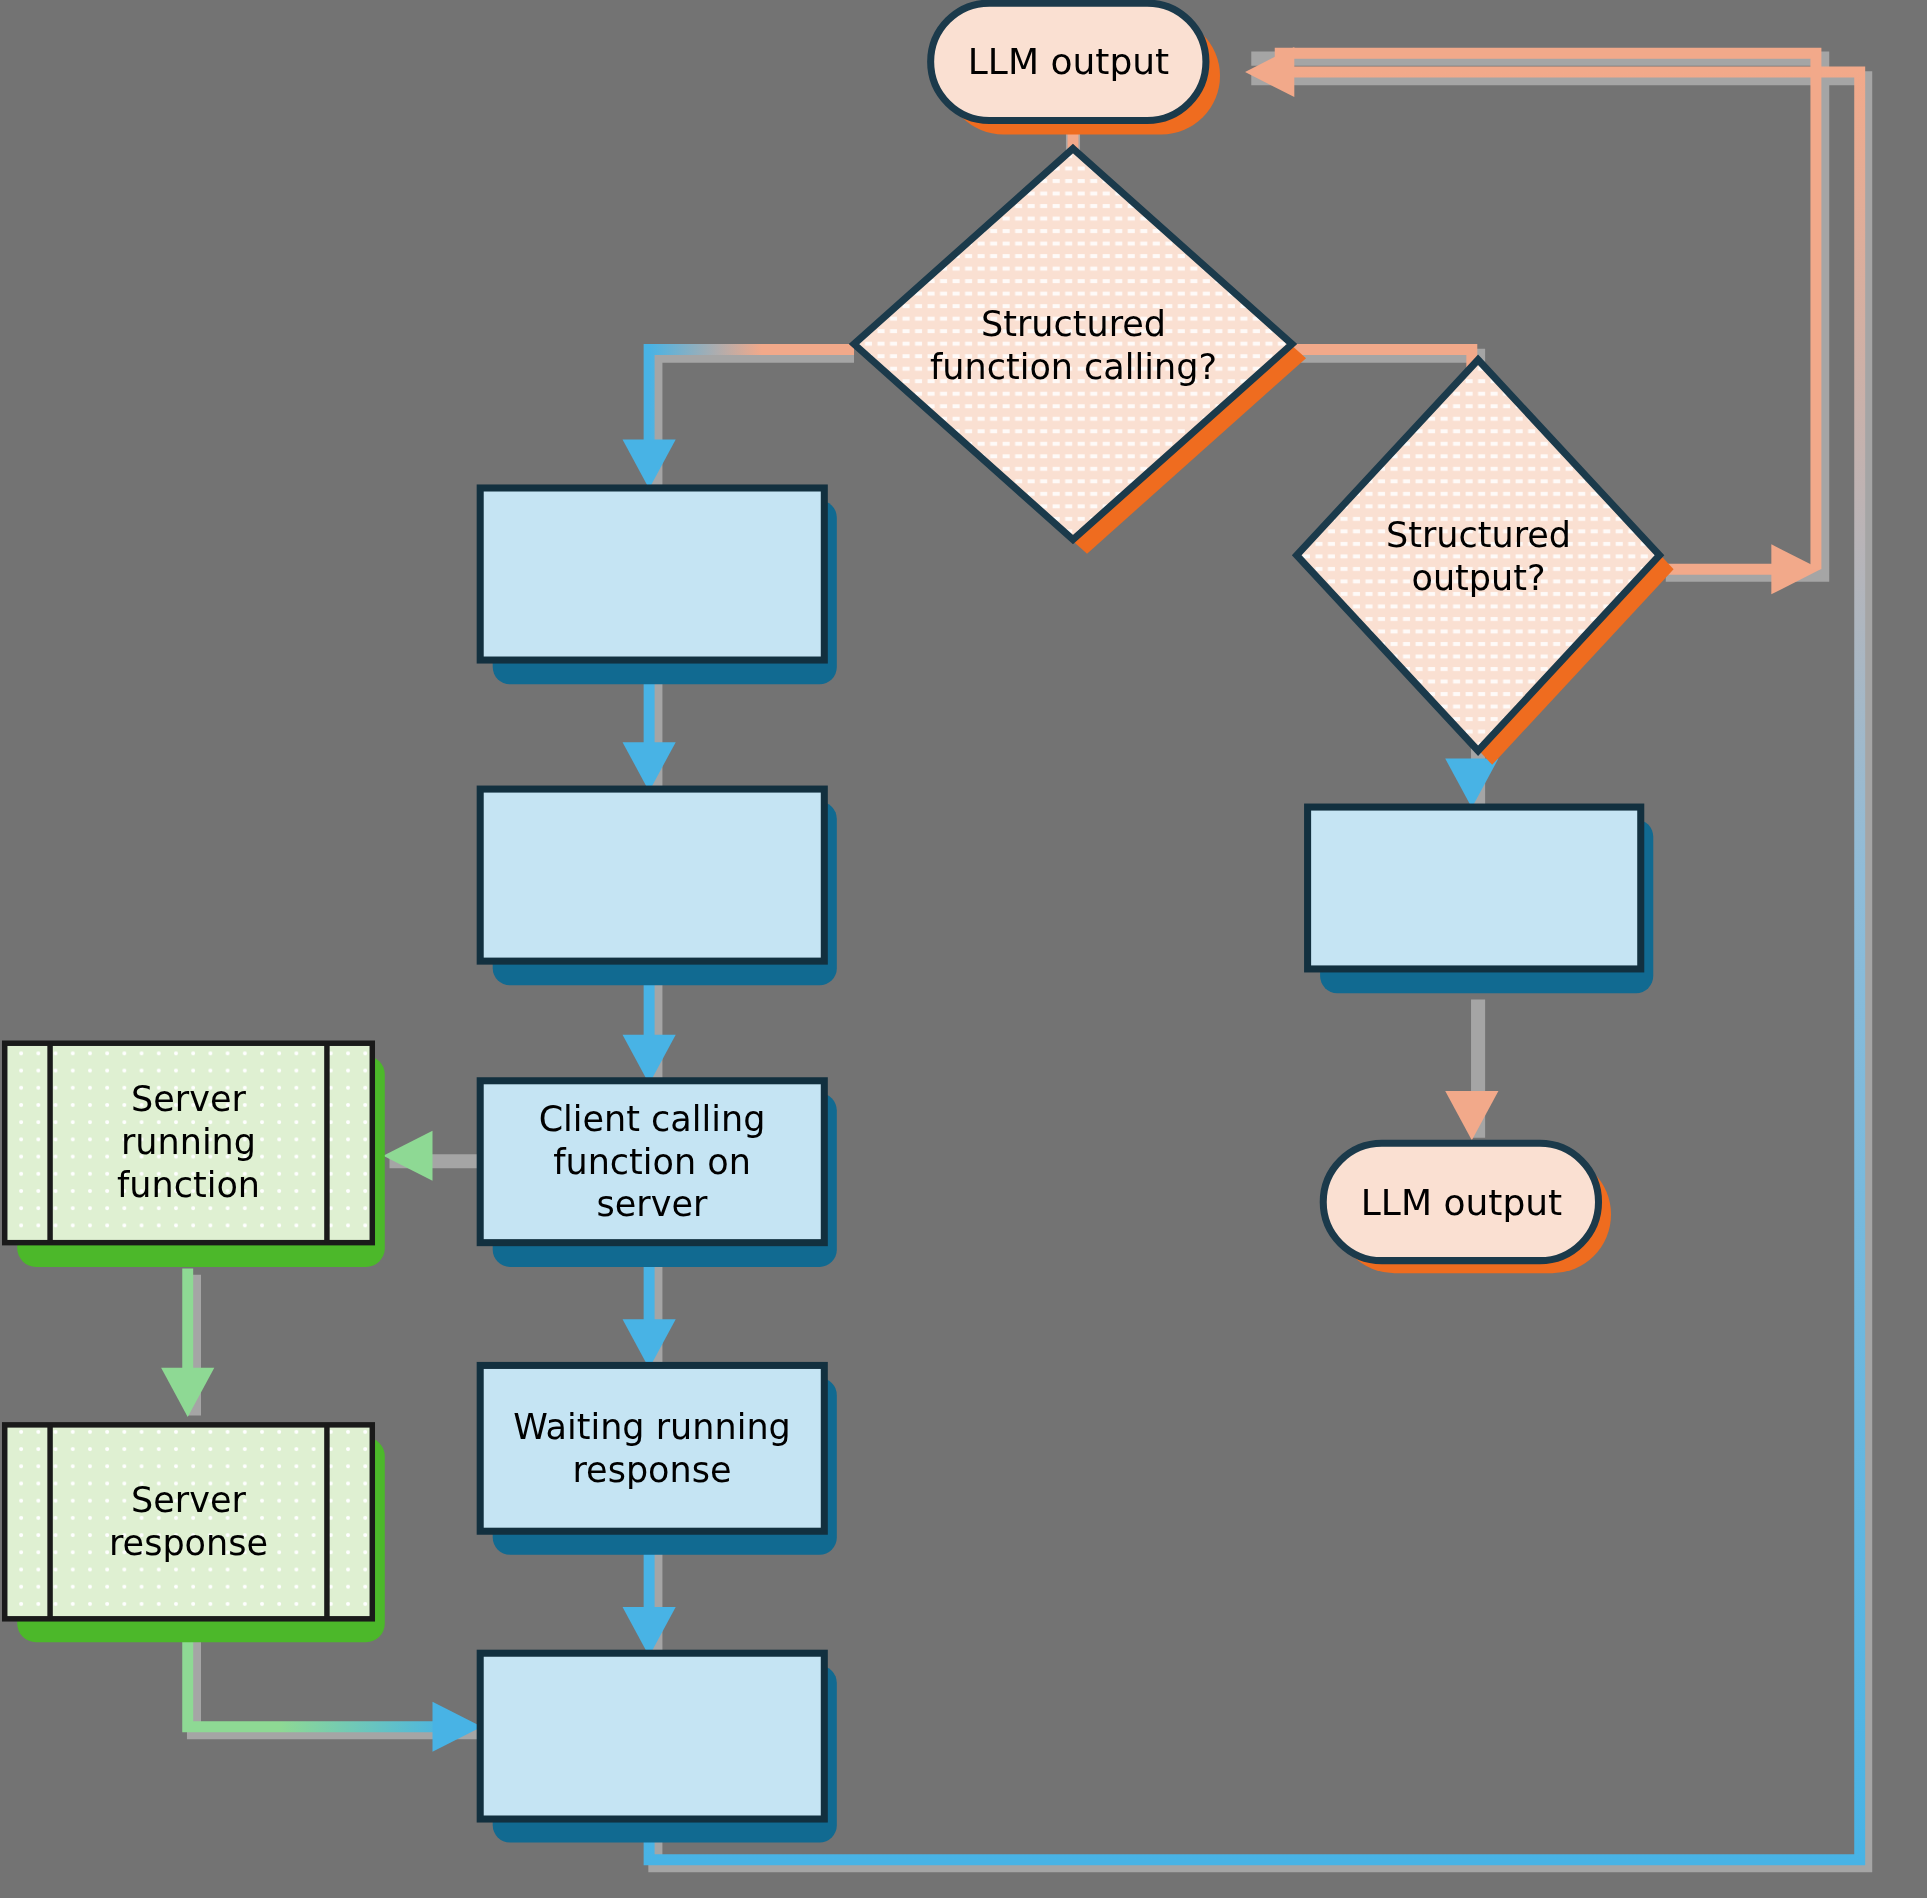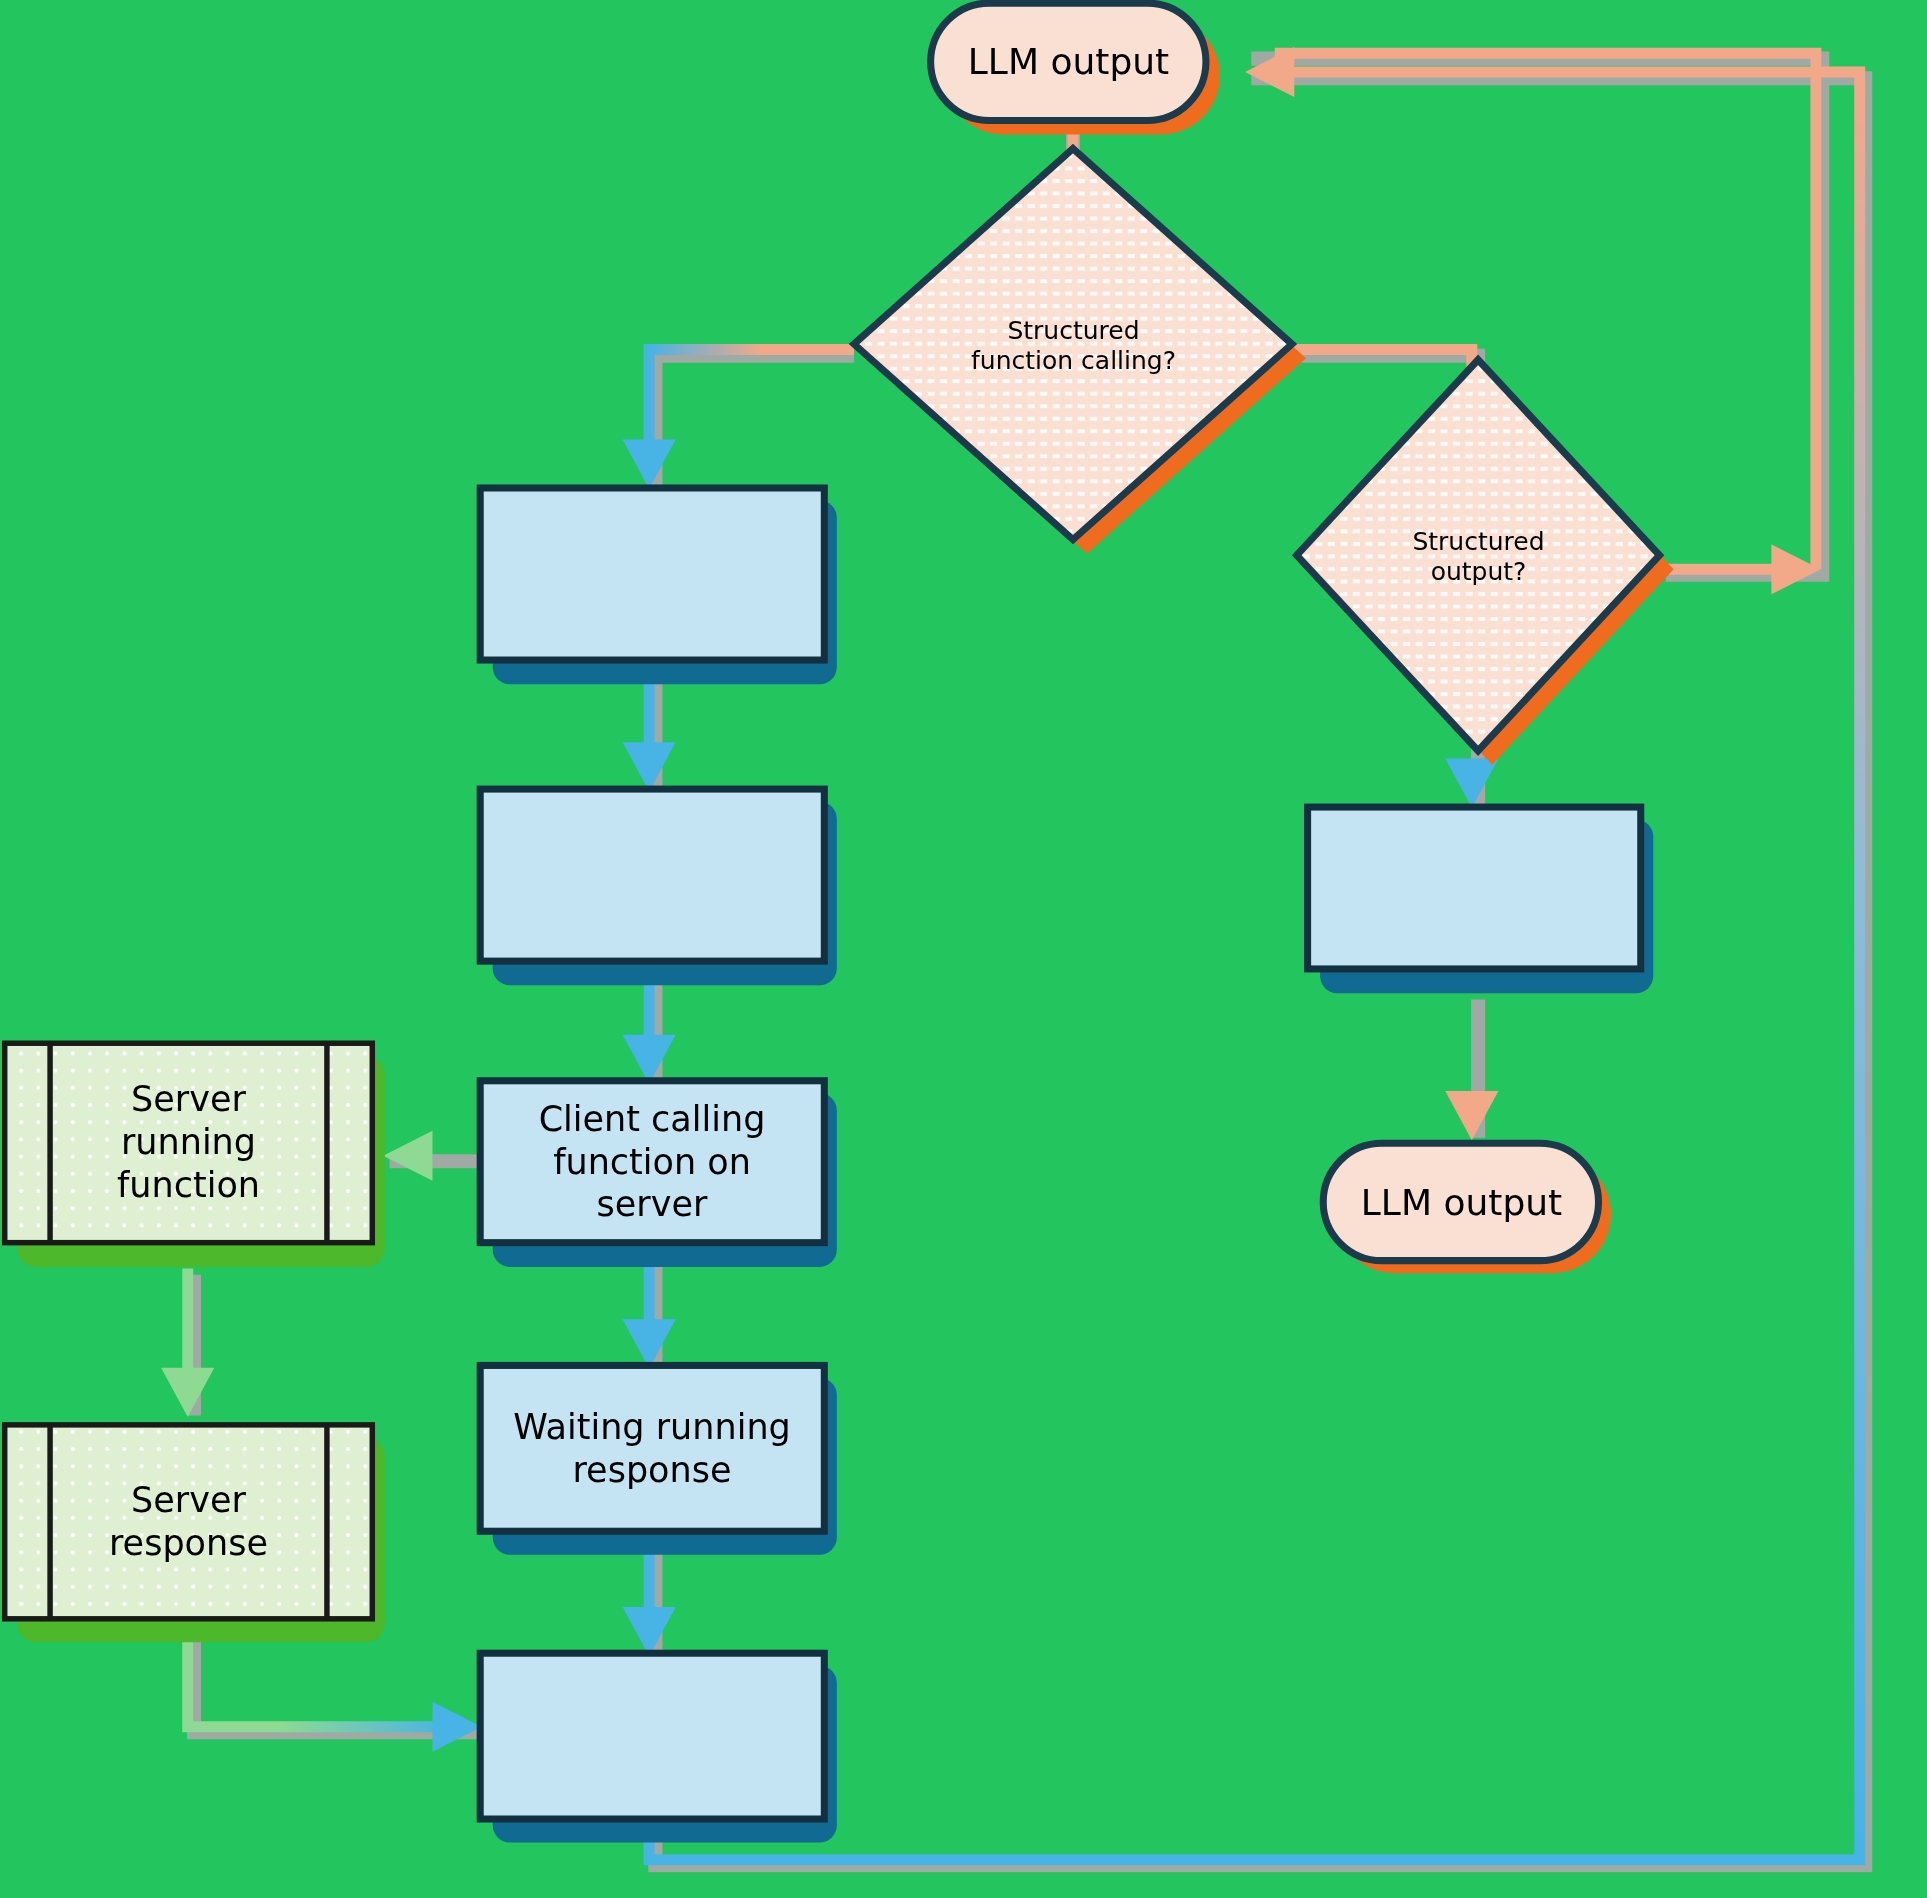--- a/index.html
+++ b/index.html
@@ -1,27 +1,27 @@
 <!DOCTYPE html>
 <html style="font-size:12.5px"><head>
 <meta charset="utf-8">
 <style>
   html,body{margin:0;padding:0;background:#000;}
   #stage{
-    position:relative;width:1927px;height:1898px;background:#22c55e;overflow:hidden;
+    position:relative;width:1927px;height:1898px;background:#737373;overflow:hidden;
     font-family:"DejaVu Sans", sans-serif;
   }
   #stage svg{position:absolute;left:0;top:0;width:1927px;height:1898px;}
   .node-label{
     position:absolute;display:flex;align-items:center;justify-content:center;
     text-align:center;color:#000;font-weight:400;line-height:1.22;
     pointer-events:none;white-space:pre-line;
   }
   .lbl-term{font-size:36px;}
-  .lbl-dec{font-size:25px;}
+  .lbl-dec{font-size:35px;}
   .lbl-proc{font-size:35px;}
   .lbl-sub{font-size:35px;}
 </style>
 </head>
 <body>
 
 <div id="stage">
 
 <svg viewBox="0 0 2464 2427" xmlns="http://www.w3.org/2000/svg" aria-hidden="true">
   <defs>

